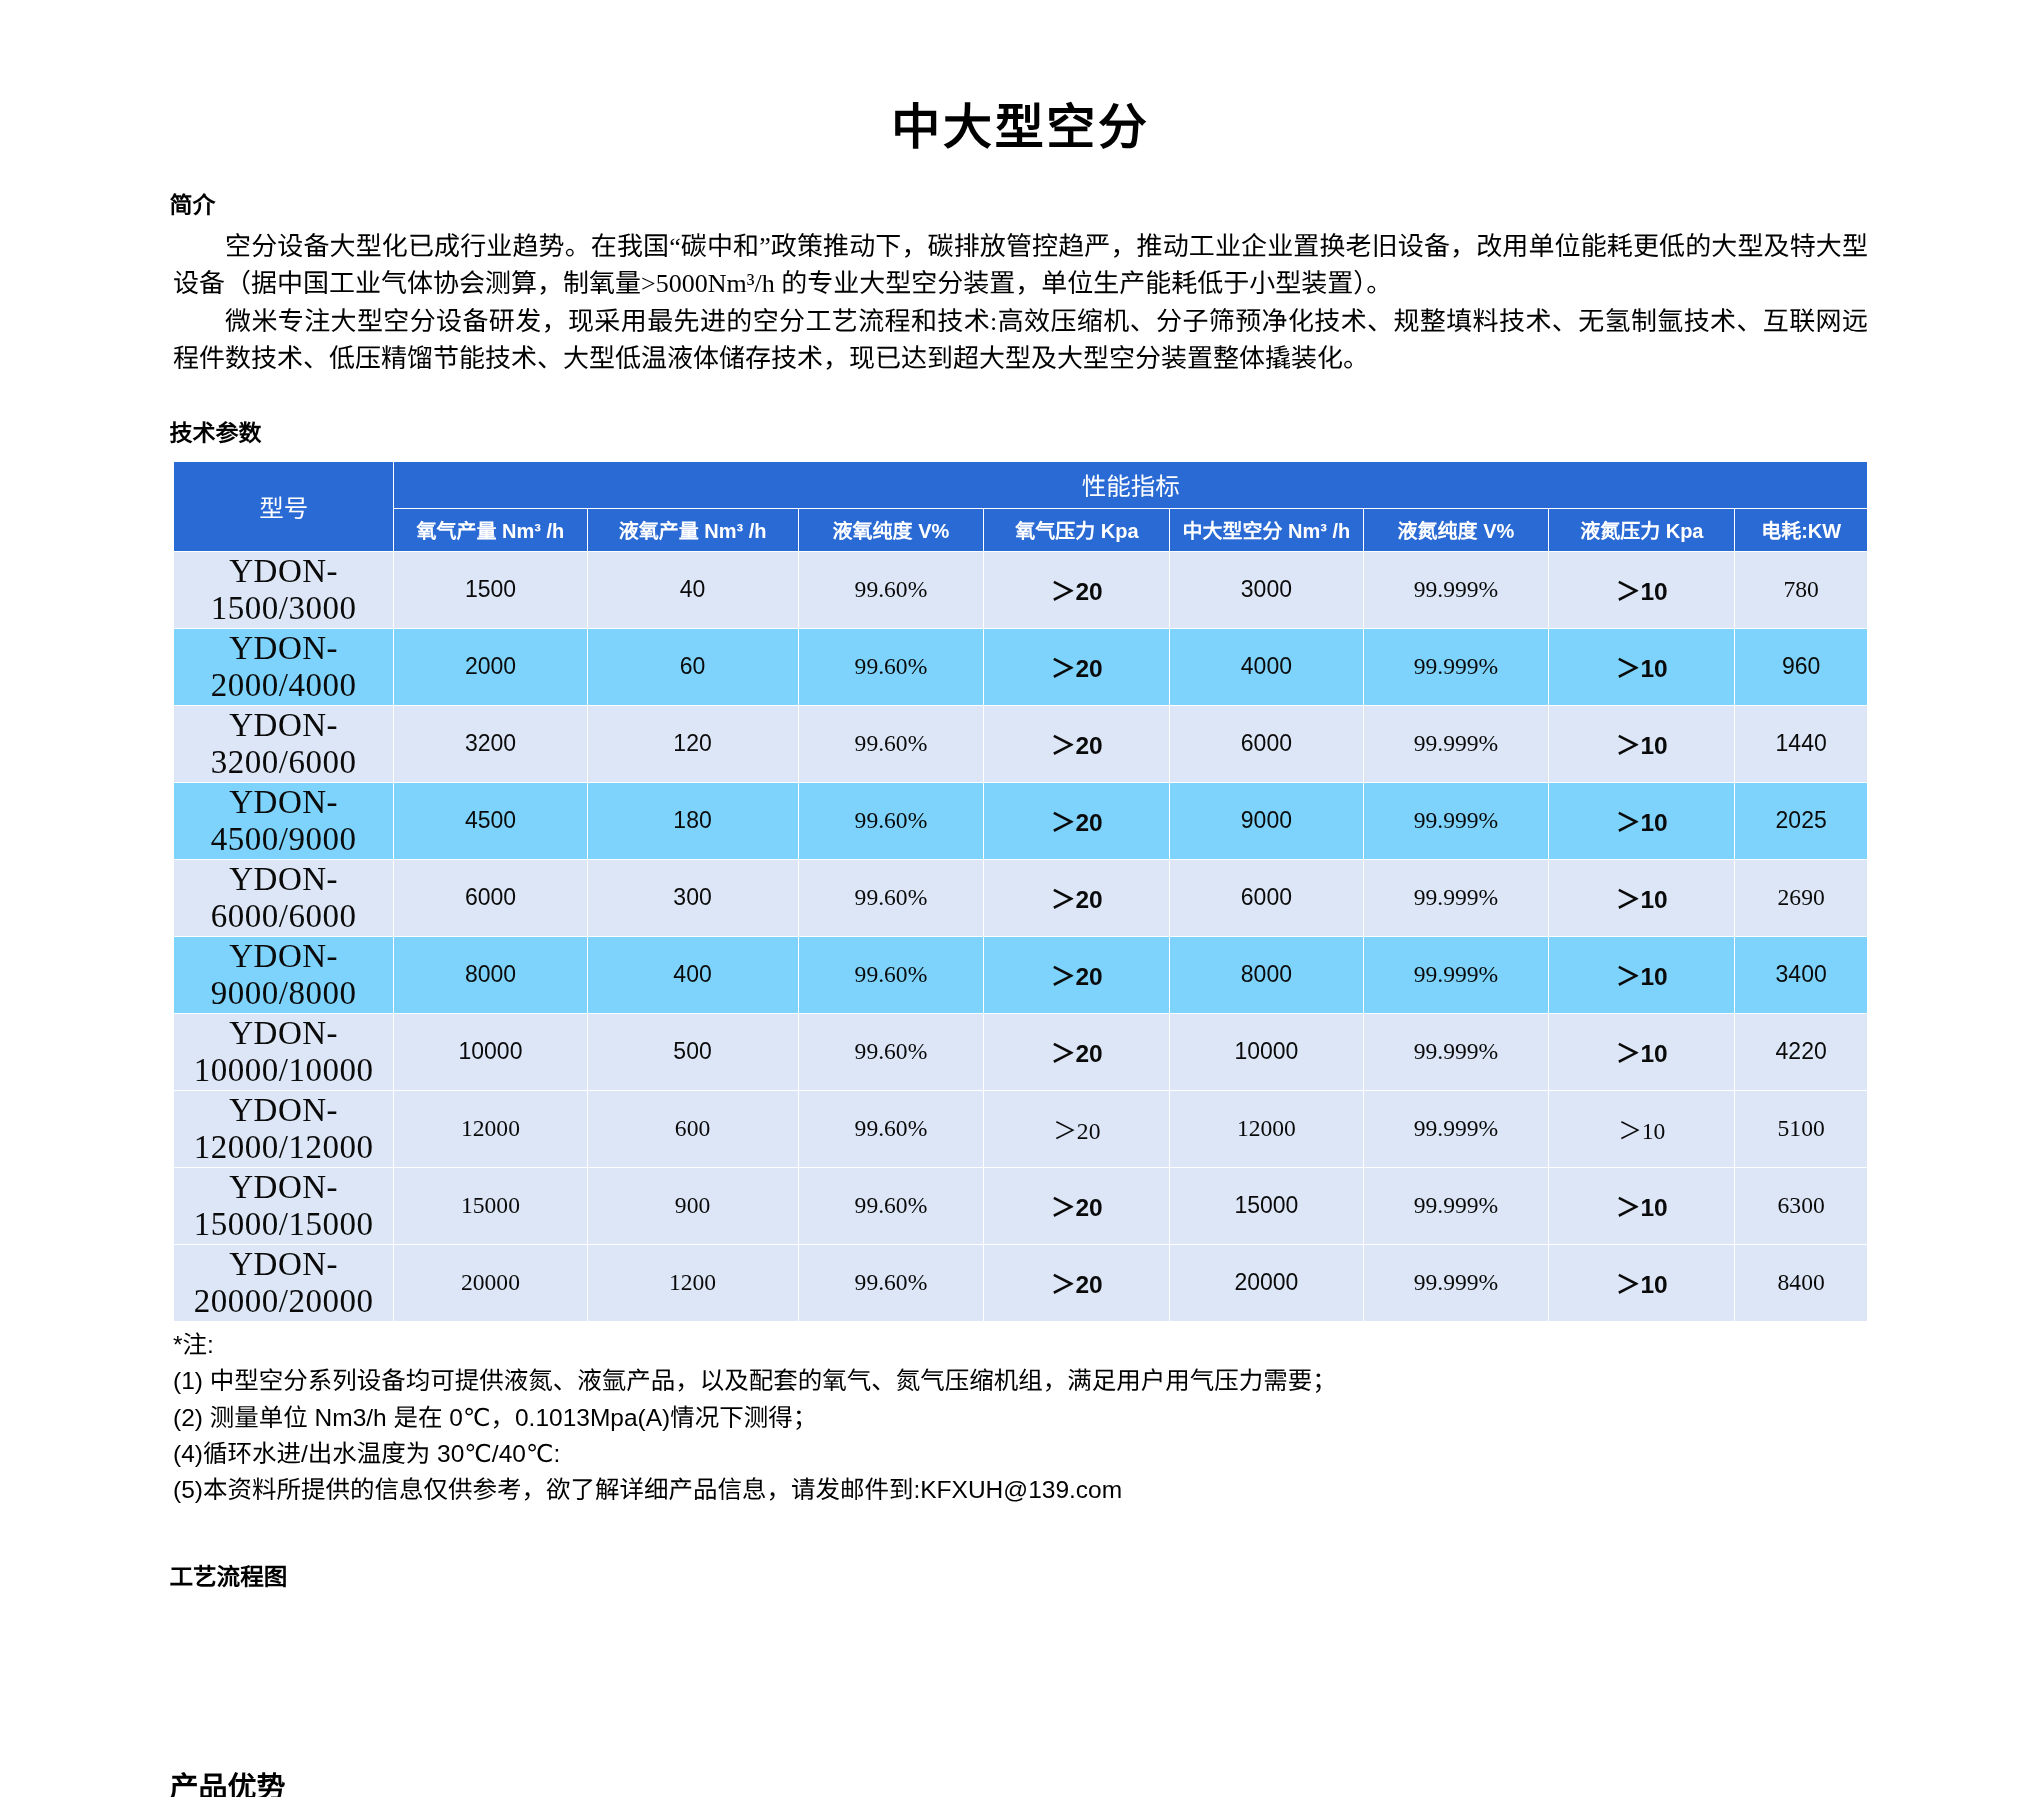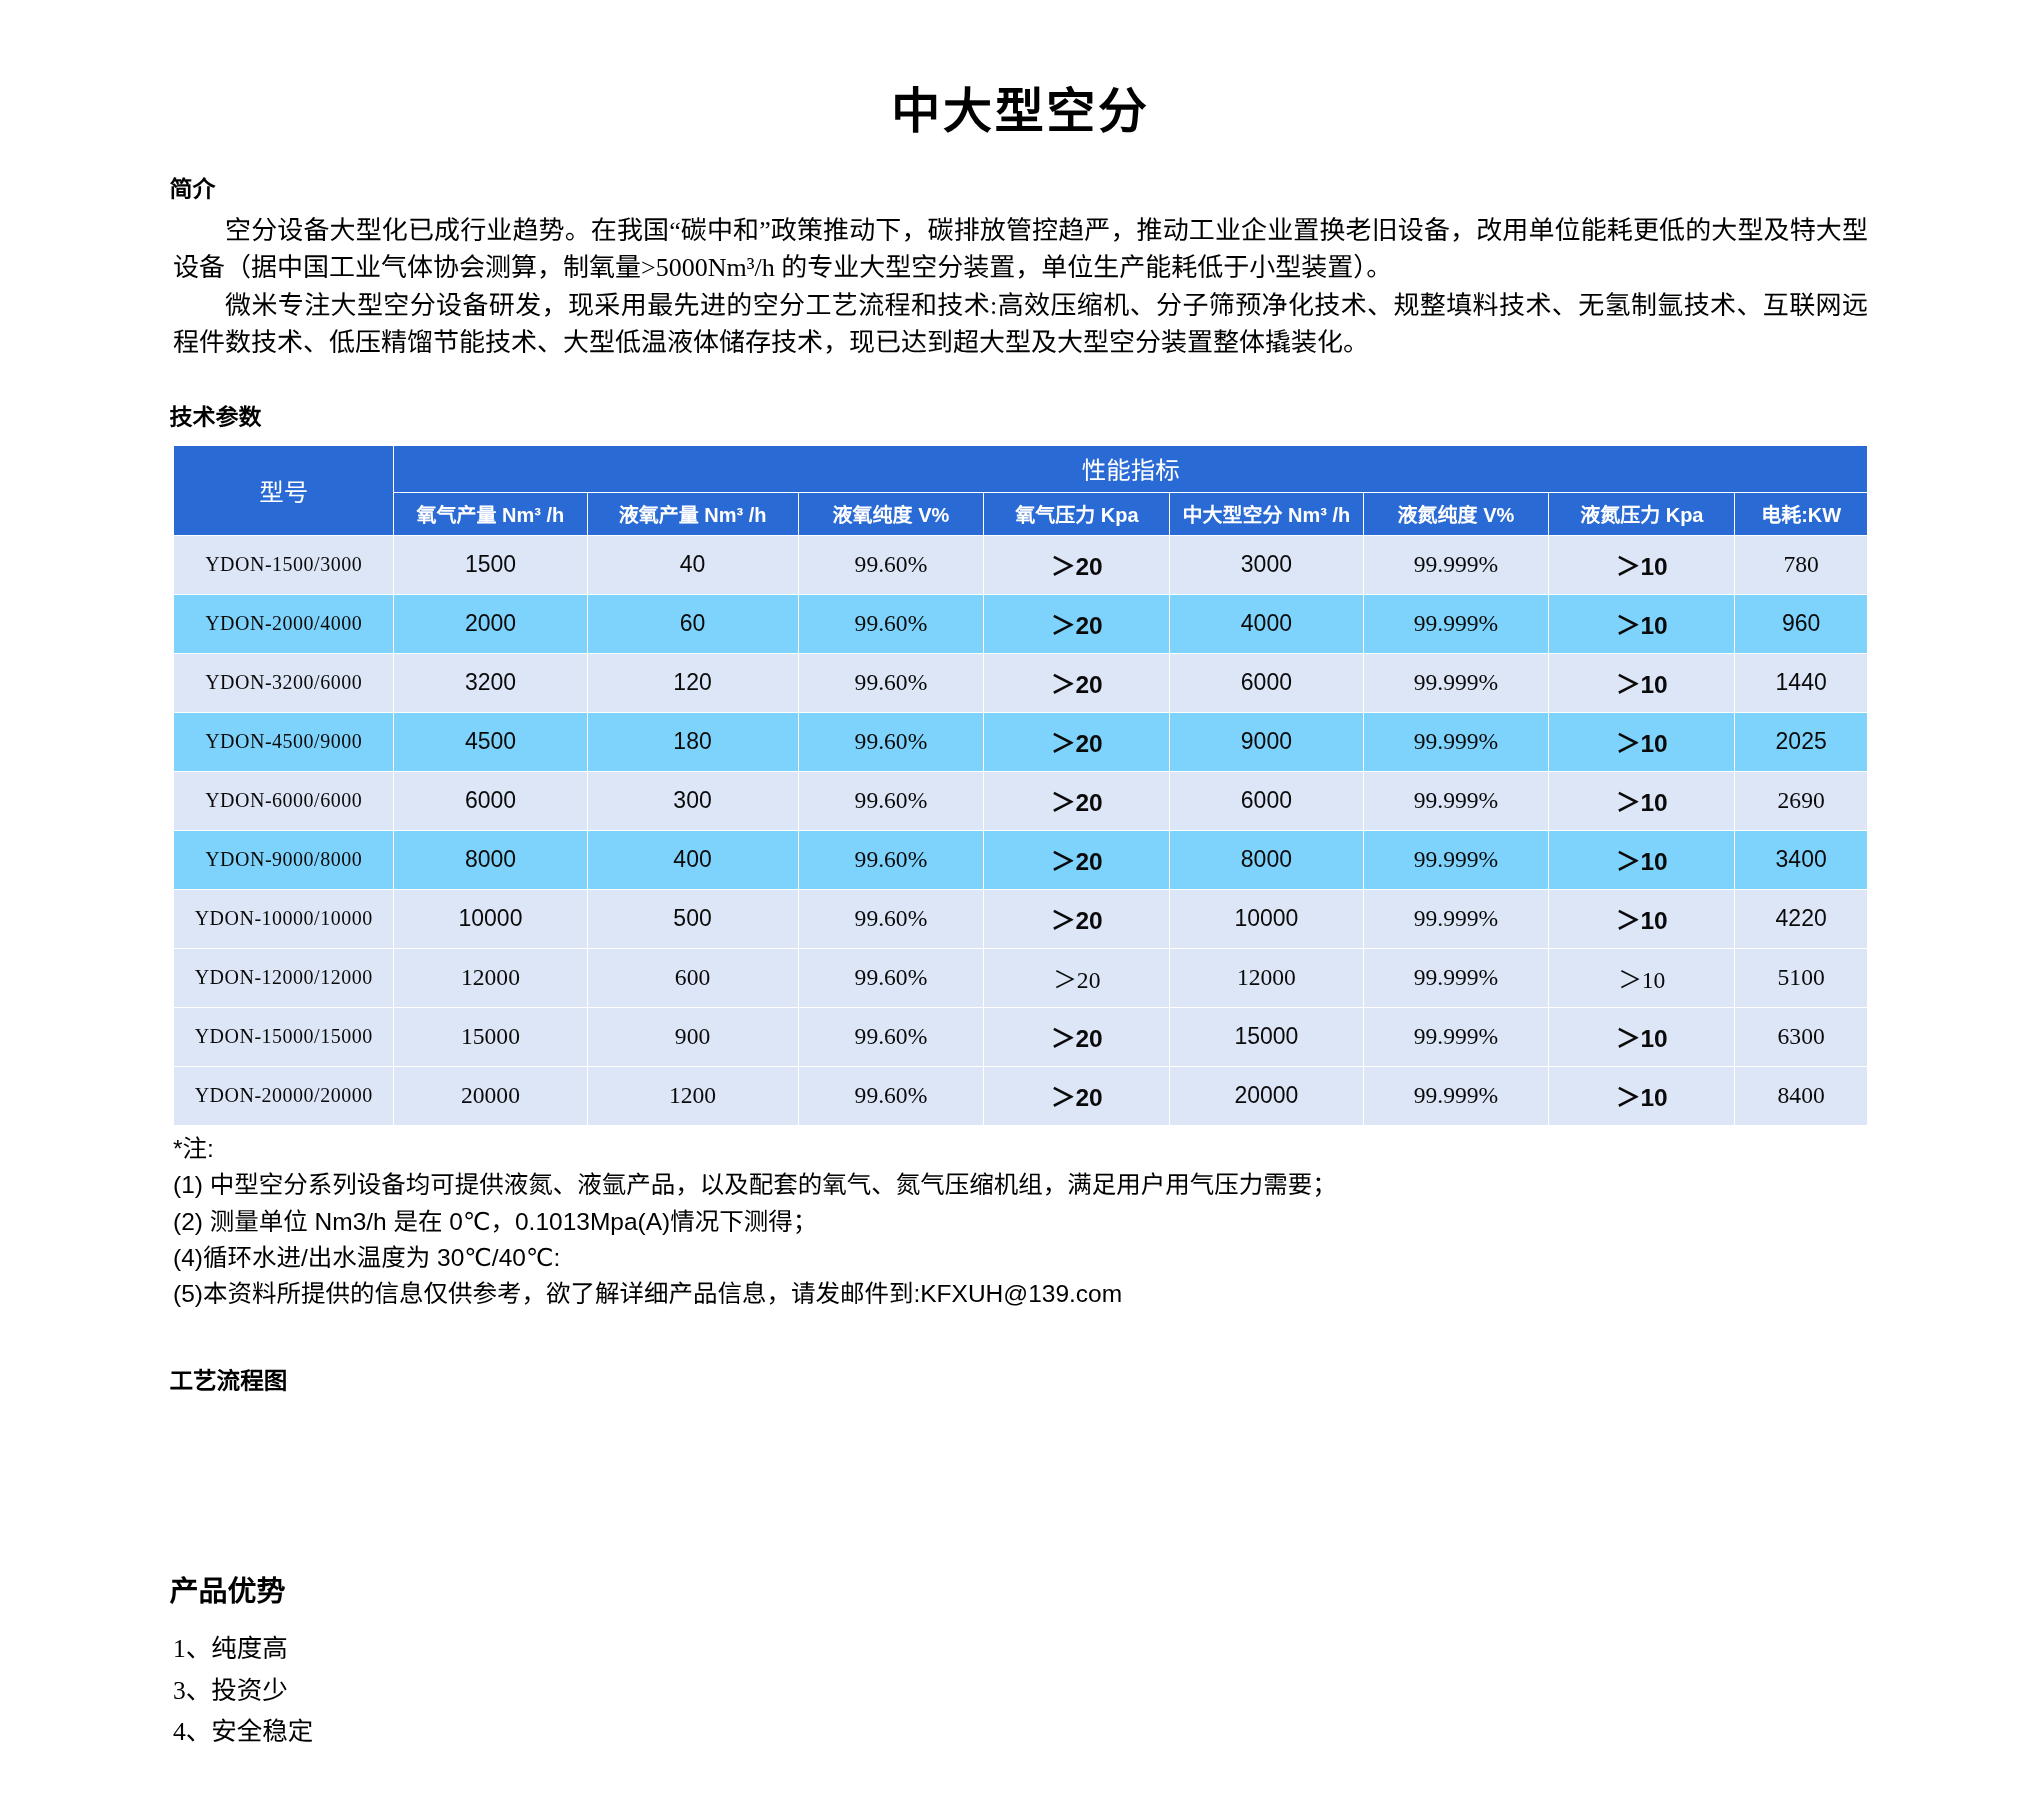--- a/index.html
+++ b/index.html
@@ -23,21 +23,21 @@
     padding: 0 173px;
   }
 
   
   .doc-title {
     text-align: center;
     font-family: "Liberation Sans", "DejaVu Sans", sans-serif;
     font-weight: bold;
     font-size: 49px;
     letter-spacing: 2.7px;
-    margin: 0;
+    margin: 16px;
     padding-top: 87px;
     line-height: 1.0;
   }
 
   
   .section-heading {
     font-family: "Liberation Sans", "DejaVu Sans", sans-serif;
     font-weight: bold;
     font-size: 23px;
     margin: 0;
@@ -98,21 +98,21 @@
   }
   tbody td {
     height: 56px;
     font-size: 24.5px;
     color: #0a0a0a;
   }
   tbody tr.odd  td { background: #dce6f6; }
   tbody tr.even td { background: #7dd3fc; }
   td.model-cell {
     font-family: "Liberation Serif", "DejaVu Serif", serif;
-    font-size: 20px;
+    font-size: 33px;
     letter-spacing: 0.5px;
   }
   td.num-cell {
     font-family: "Liberation Sans", "DejaVu Sans", sans-serif;
     font-weight: normal;
     font-size: 23px;
   }
   td.plain-cell {
     font-family: "Liberation Serif", "DejaVu Serif", serif;
     font-size: 23.6px;

